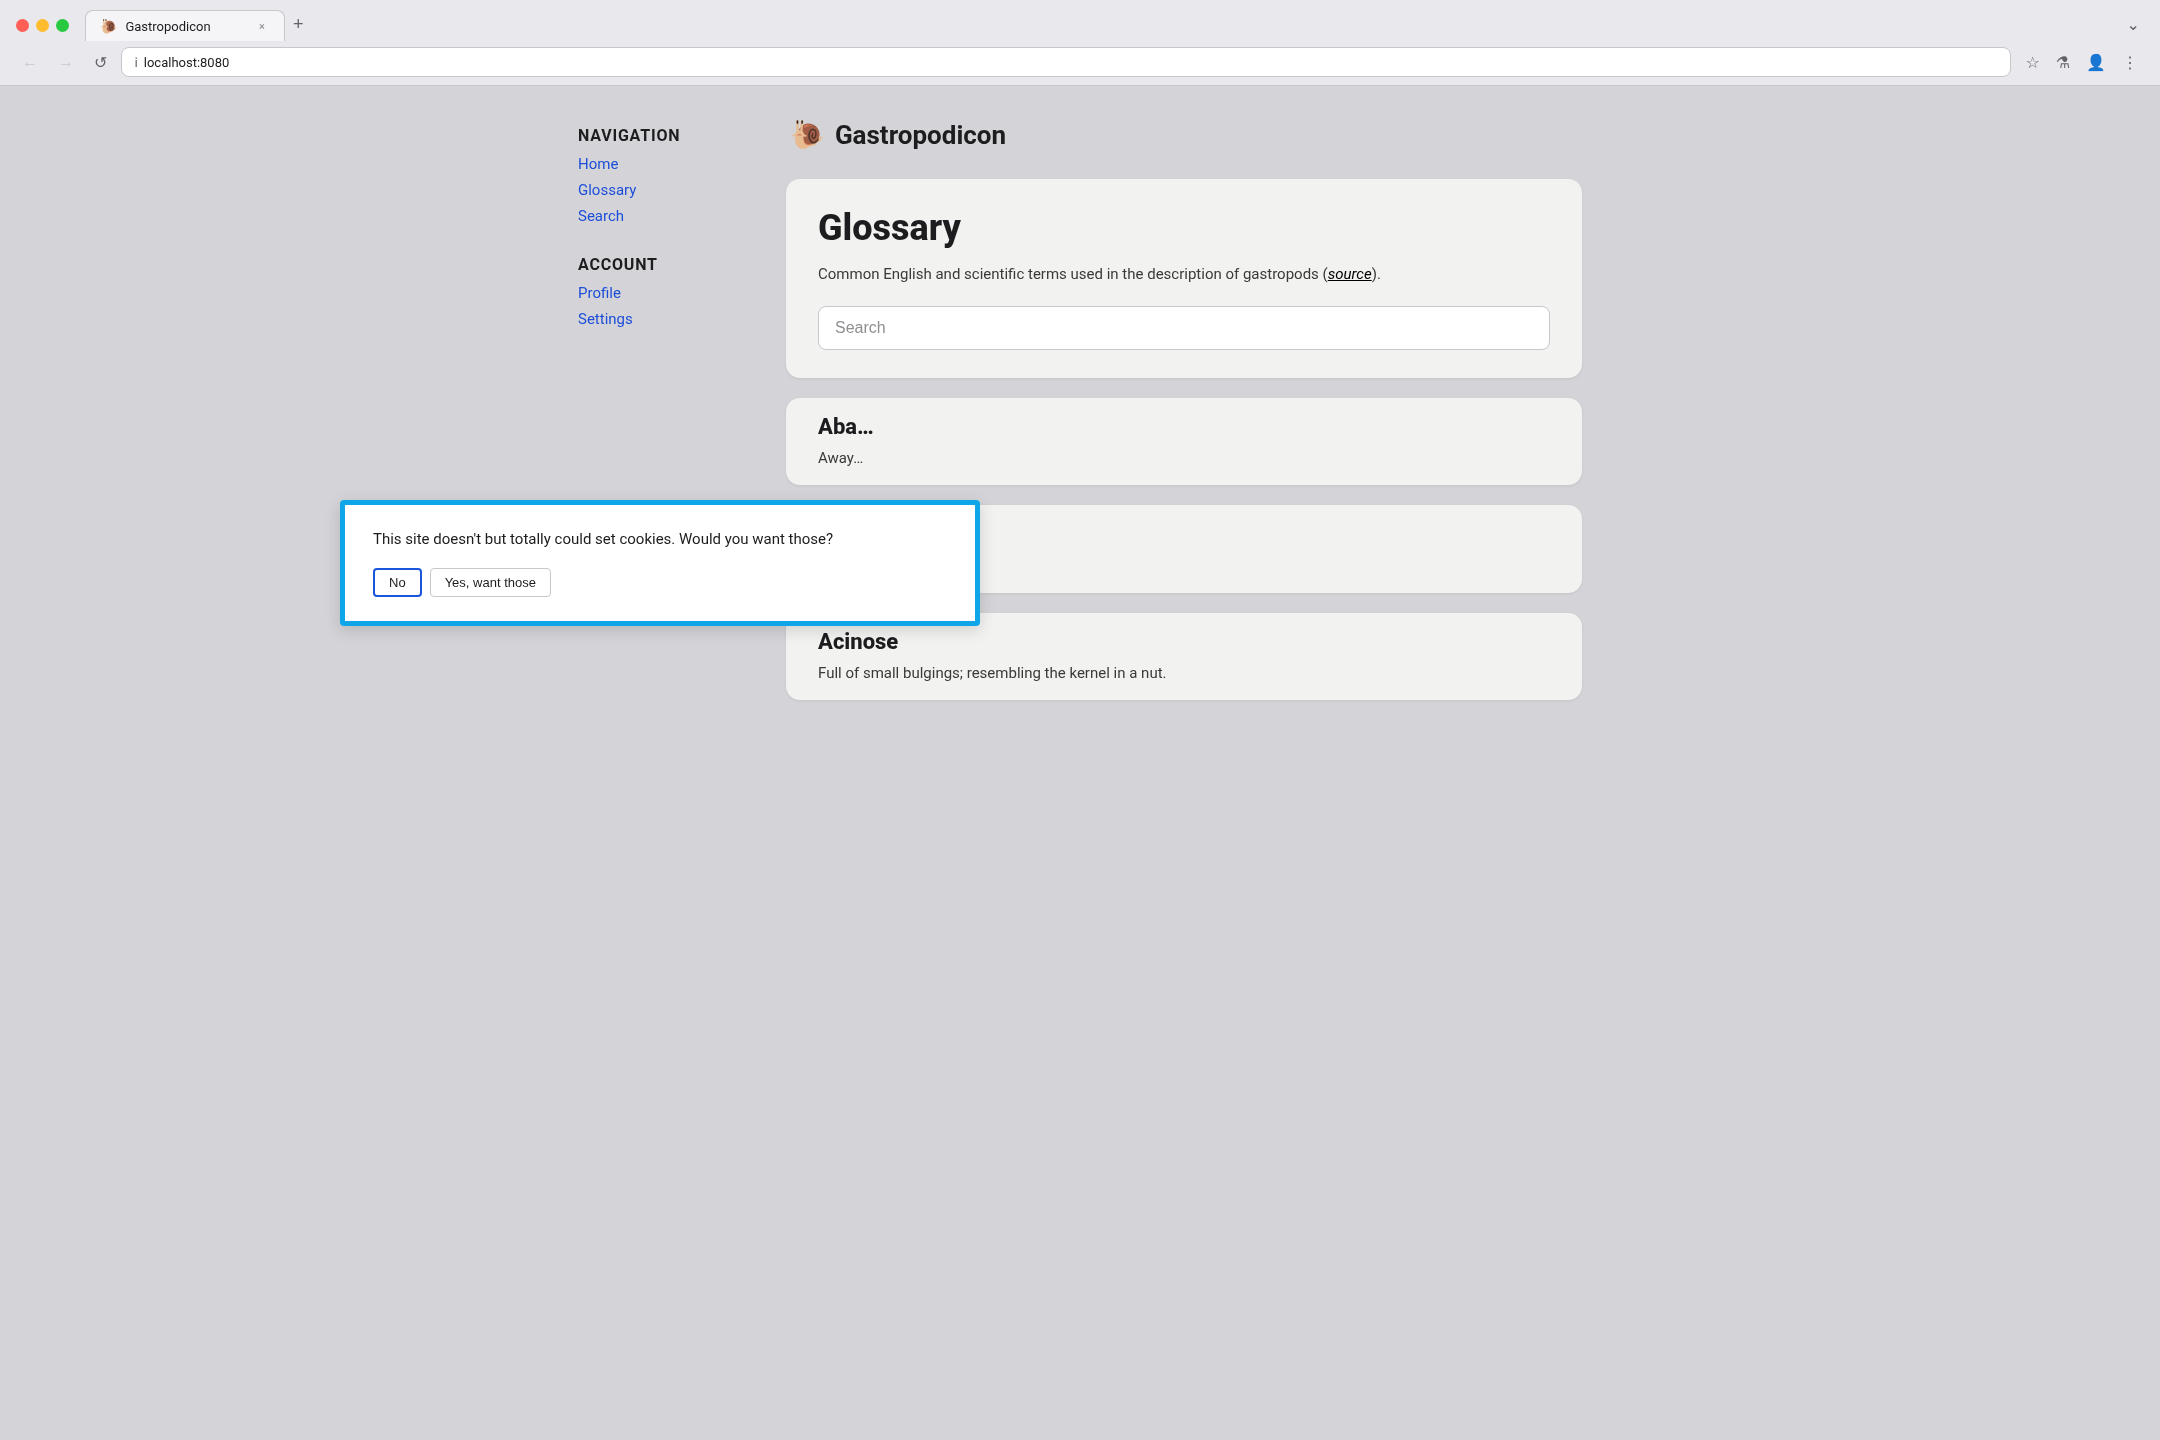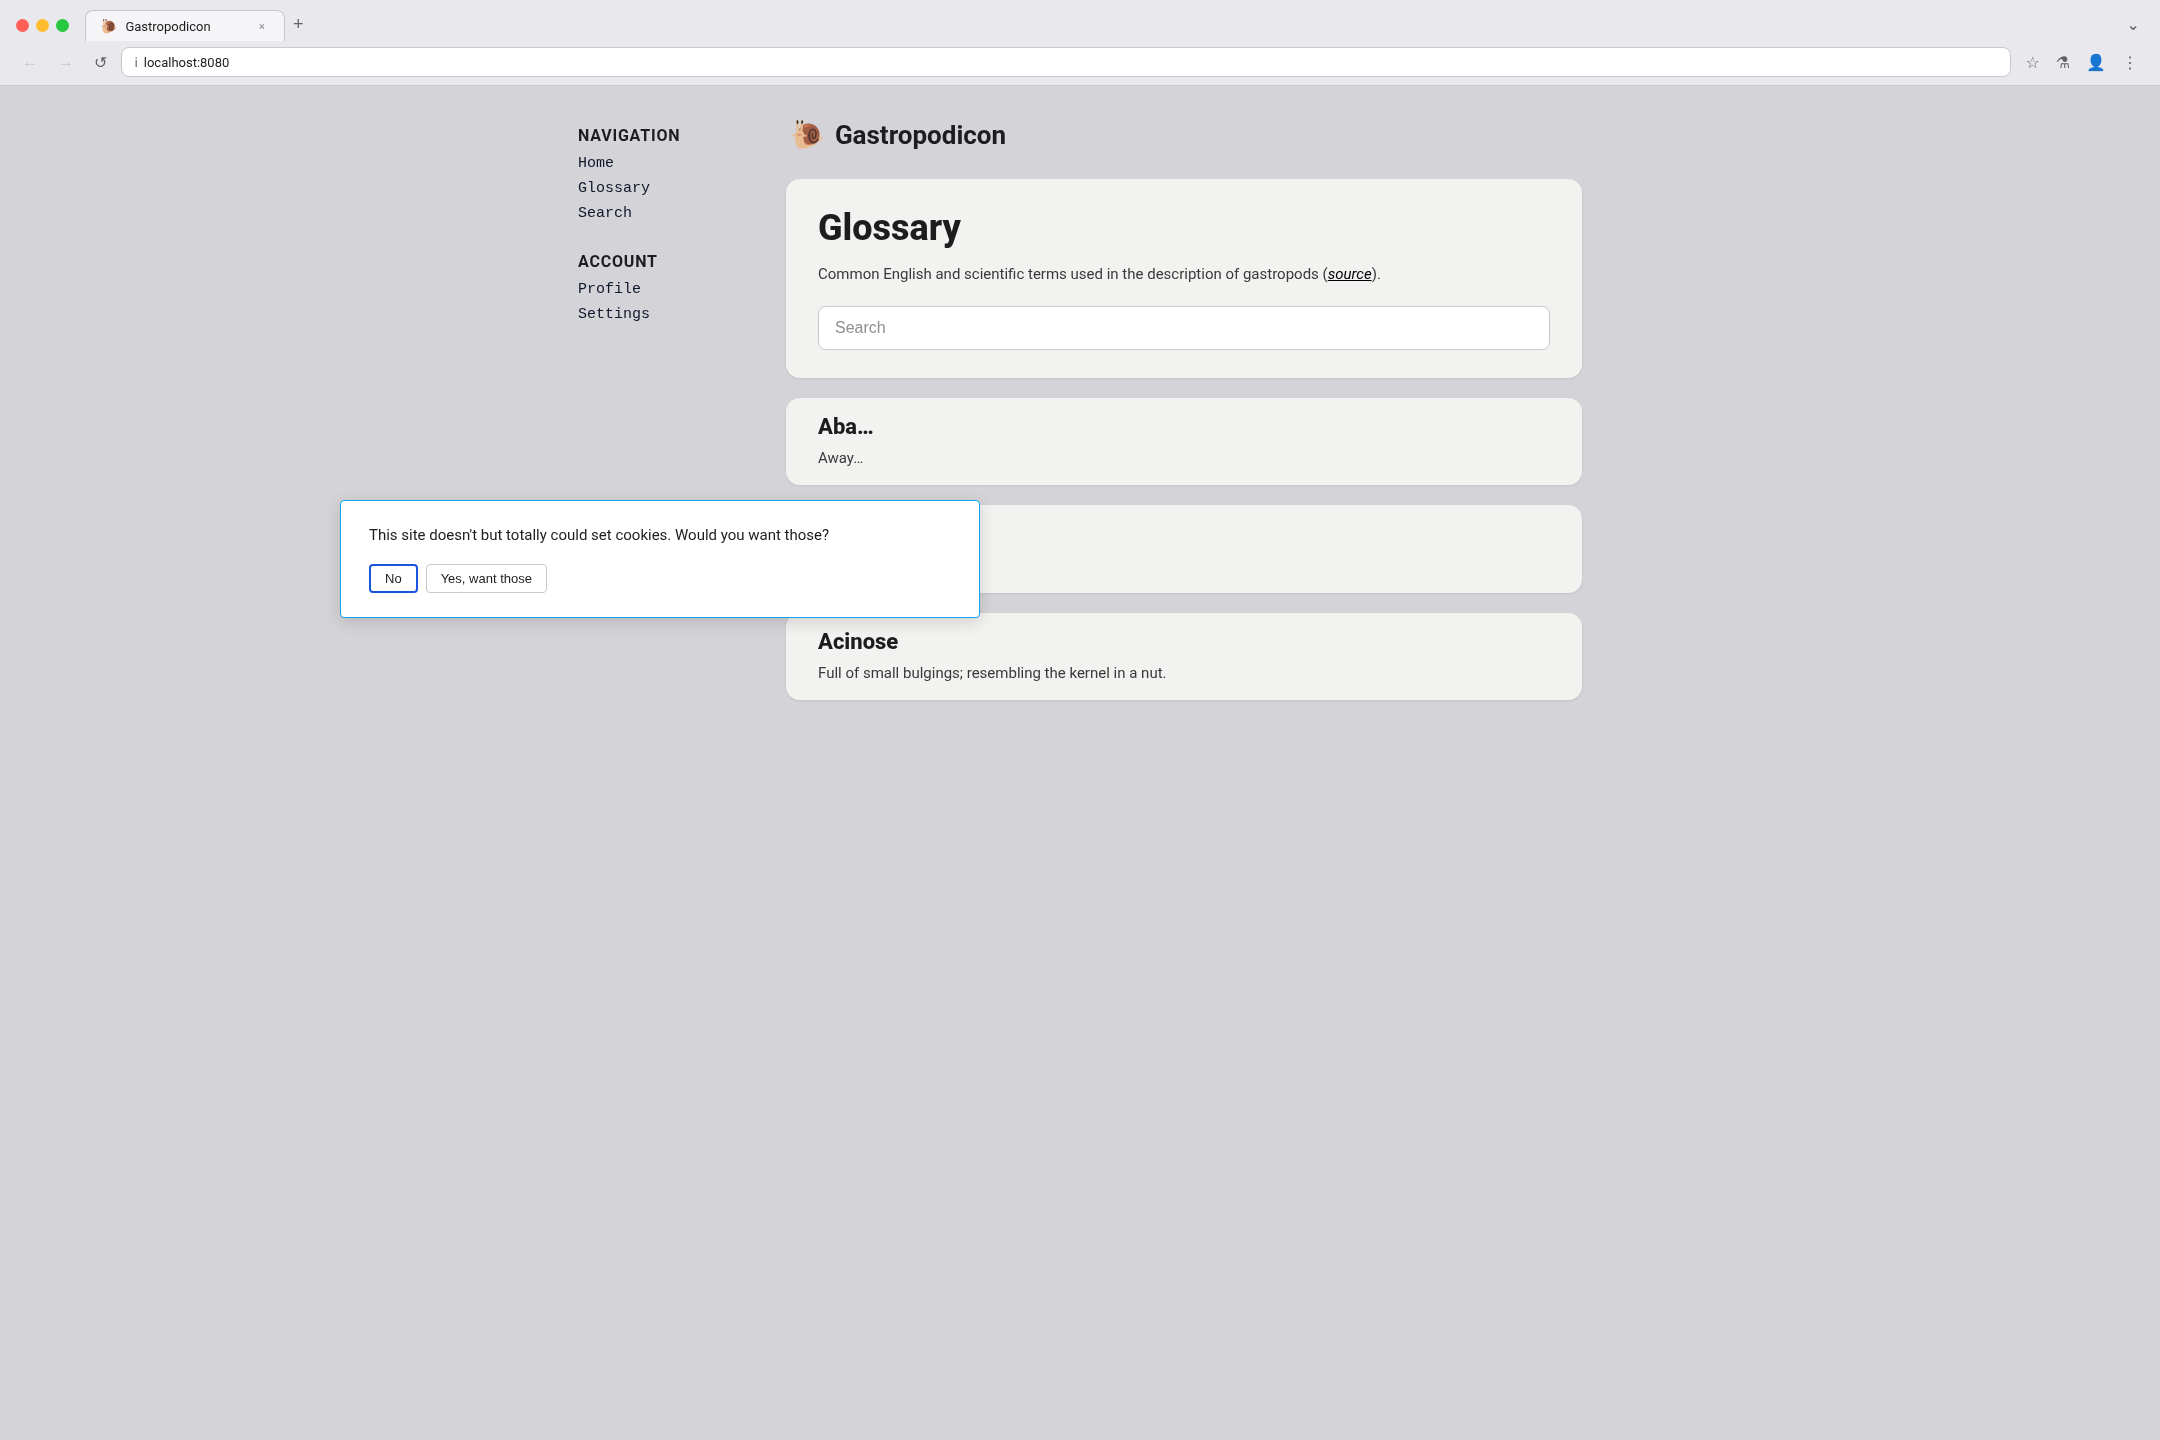--- a/index.html
+++ b/index.html
@@ -193,25 +193,24 @@
       list-style: none;
       margin-bottom: 28px;
     }
 
     .sidebar-nav-list li {
       margin-bottom: 4px;
     }
 
     .sidebar-nav-link {
       font-size: 15px;
-      color: #0f172a;
+      color: #1d4ed8;
       text-decoration: none;
       display: block;
       padding: 2px 0;
-      font-family: Liberation Mono, monospace;
     }
 
     
     .main-area {
       flex: 1;
       display: flex;
       flex-direction: column;
       gap: 20px;
     }
 
@@ -304,21 +303,21 @@
       left: 0;
       right: 0;
       bottom: 0;
       z-index: 100;
       pointer-events: none;
     }
 
     .cookie-dialog {
       position: absolute;
       background: white;
-      border: 1px solid #0ea5e9;
+      border: 5px solid #0ea5e9;
       border-radius: 4px;
       padding: 24px 28px;
       box-shadow: 0 4px 16px rgba(0,0,0,0.15);
       pointer-events: all;
       left: 340px;
       top: 500px;
       width: 640px;
     }
 
     .cookie-message {

